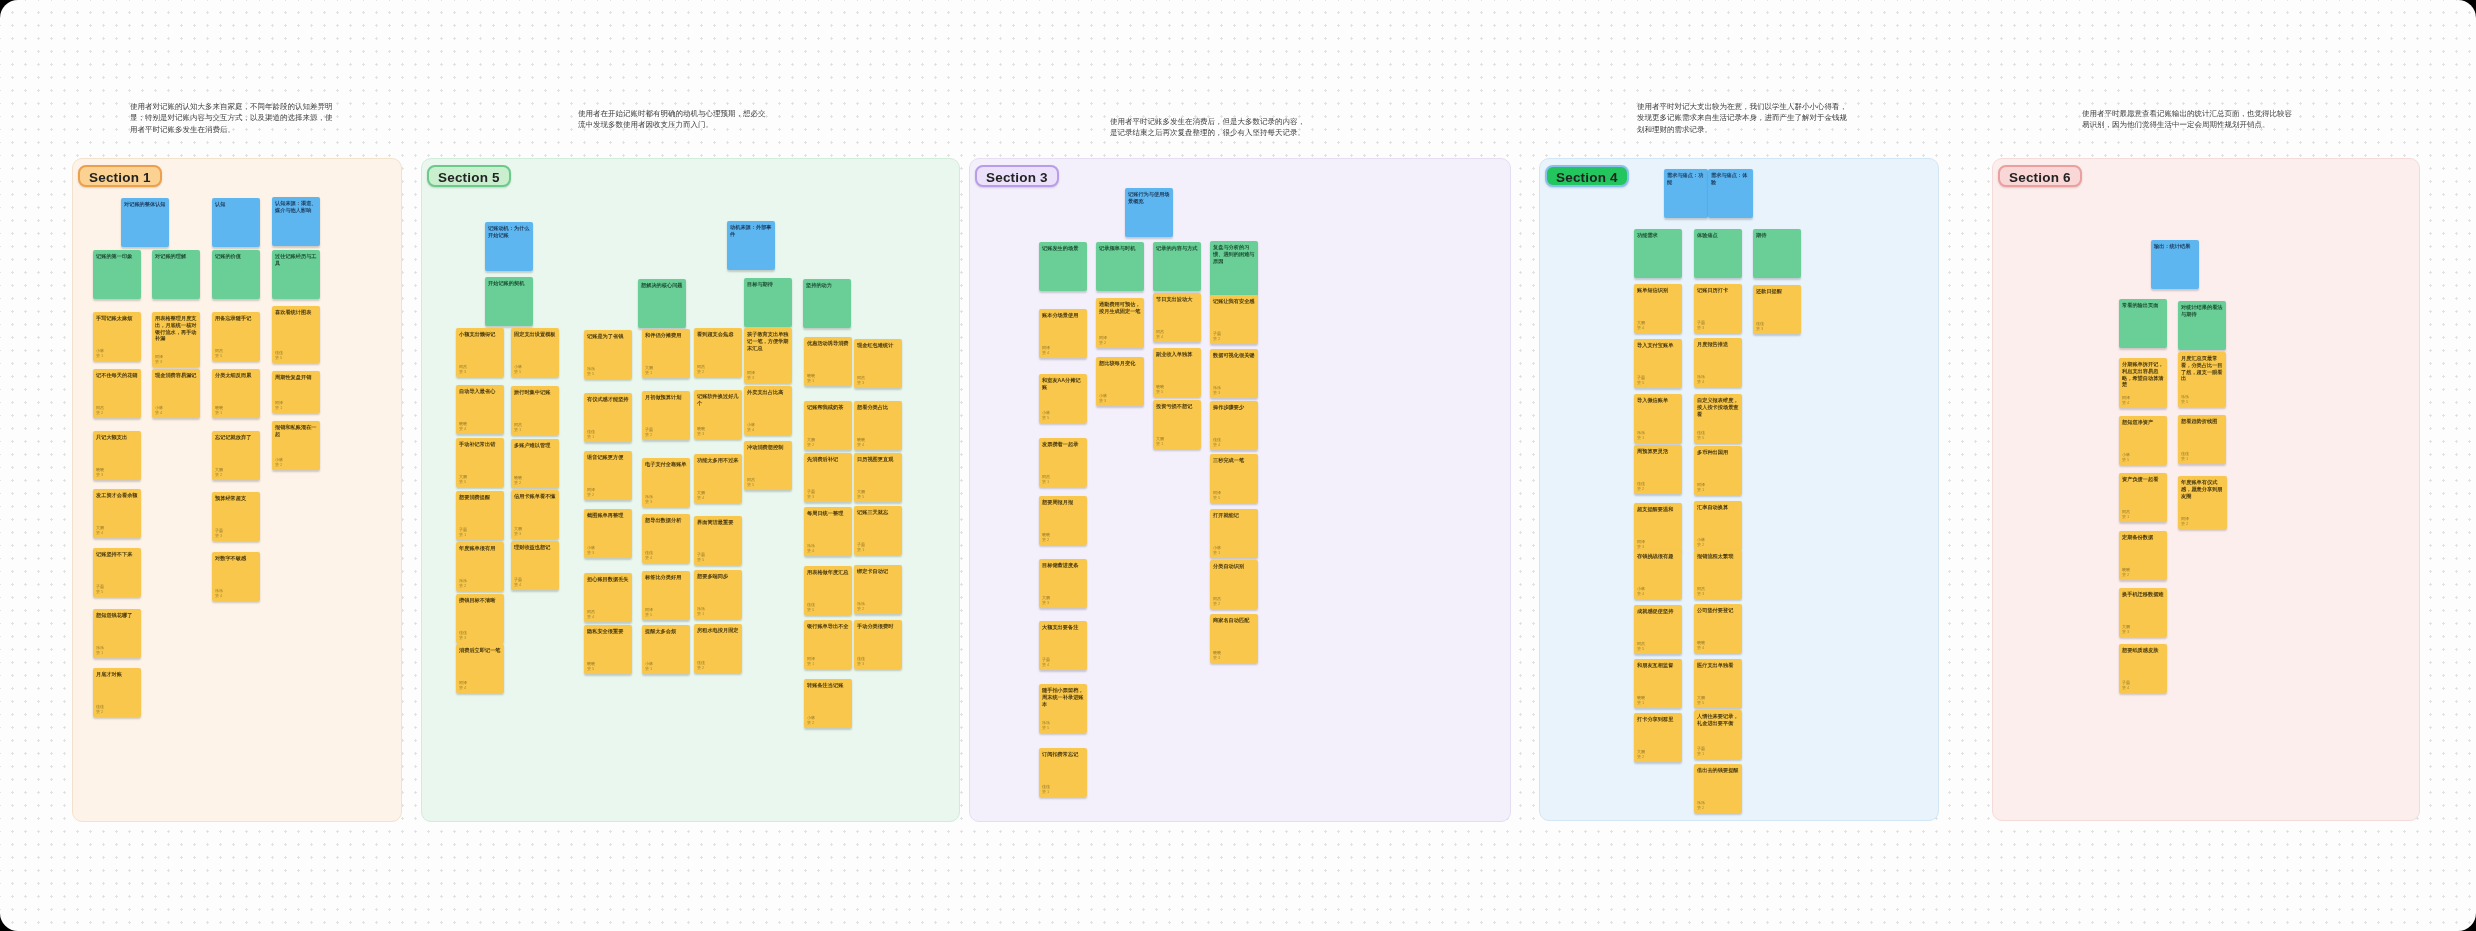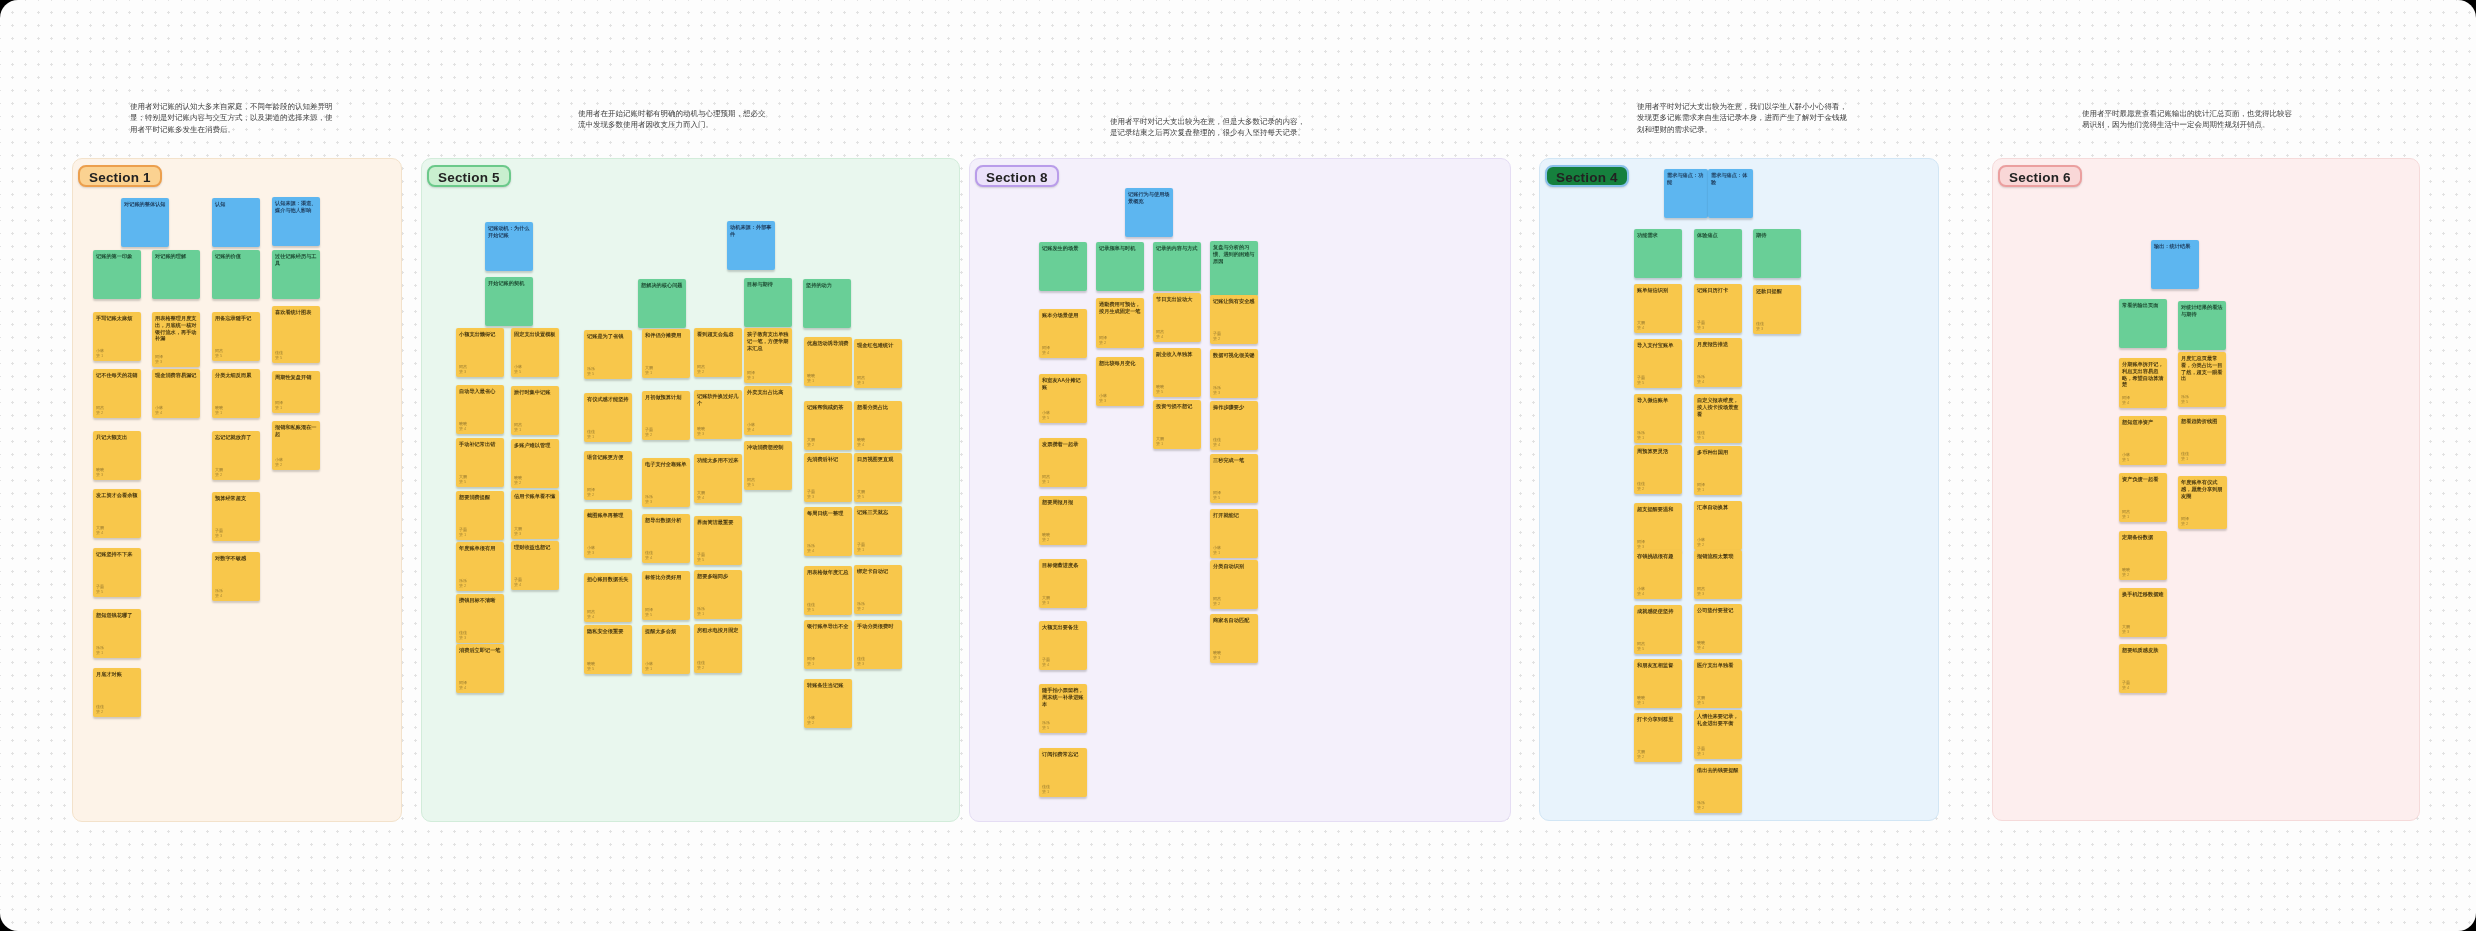--- a/index.html
+++ b/index.html
@@ -387,21 +387,21 @@
           <div class="m2">赞 2</div>
         </div>
         <div class="note" style="left: 432px; top: 461px; width: 48px; height: 49px; background: rgb(248, 199, 75);">
           <div class="ttl" style="color: rgb(74, 58, 16);">手动分类很费时</div>
           <div class="m1">佳佳</div>
           <div class="m2">赞 3</div>
         </div>
       </div>
       <div class="desc" style="left: 578px; top: 108px; width: 192px;">使用者在开始记账时都有明确的动机与心理预期，想必交流中发现多数使用者因收支压力而入门。</div>
       <div class="section" style="left: 969px; top: 158px; width: 542px; height: 664px; background: rgb(244, 240, 251); border-color: rgb(229, 221, 244);">
-        <div class="pill" style="background: rgb(235, 225, 250); border-color: rgb(185, 156, 234);">Section 8</div>
+        <div class="pill" style="background: rgb(235, 225, 250); border-color: rgb(185, 156, 234);">Section 3</div>
         <div class="note" style="left: 155px; top: 29px; width: 48px; height: 49px; background: rgb(93, 182, 240);">
           <div class="ttl" style="color: rgb(30, 60, 92);">记账行为与使用场景概览</div>
         </div>
         <div class="note" style="left: 69px; top: 83px; width: 48px; height: 49px; background: rgb(105, 207, 151);">
           <div class="ttl" style="color: rgb(30, 77, 51);">记账发生的场景</div>
         </div>
         <div class="note" style="left: 126px; top: 83px; width: 48px; height: 49px; background: rgb(105, 207, 151);">
           <div class="ttl" style="color: rgb(30, 77, 51);">记录频率与时机</div>
         </div>
         <div class="note" style="left: 183px; top: 83px; width: 48px; height: 49px; background: rgb(105, 207, 151);">
@@ -504,23 +504,23 @@
           <div class="ttl" style="color: rgb(74, 58, 16);">分类自动识别</div>
           <div class="m1">阿杰</div>
           <div class="m2">赞 2</div>
         </div>
         <div class="note" style="left: 240px; top: 455px; width: 48px; height: 49px; background: rgb(248, 199, 75);">
           <div class="ttl" style="color: rgb(74, 58, 16);">商家名自动匹配</div>
           <div class="m1">晓晓</div>
           <div class="m2">赞 3</div>
         </div>
       </div>
-      <div class="desc" style="left: 1110px; top: 116px; width: 196px;">使用者平时对记大支出较为在意，但是大多数记录的内容，是记录结束之后再次复盘整理的，很少有人坚持每天记录。</div>
+      <div class="desc" style="left: 1110px; top: 116px; width: 196px;">使用者平时记账多发生在消费后，但是大多数记录的内容，是记录结束之后再次复盘整理的，很少有人坚持每天记录。</div>
       <div class="section" style="left: 1539px; top: 158px; width: 400px; height: 663px; background: rgb(232, 243, 252); border-color: rgb(210, 230, 245);">
-        <div class="pill" style="background: #15803d; border-color: rgb(136, 192, 234);">Section 4</div>
+        <div class="pill" style="background: #22c55e; border-color: rgb(136, 192, 234);">Section 4</div>
         <div class="note" style="left: 124px; top: 10px; width: 44px; height: 49px; background: rgb(93, 182, 240);">
           <div class="ttl" style="color: rgb(30, 60, 92);">需求与痛点：功能</div>
         </div>
         <div class="note" style="left: 168px; top: 10px; width: 45px; height: 49px; background: rgb(93, 182, 240);">
           <div class="ttl" style="color: rgb(30, 60, 92);">需求与痛点：体验</div>
         </div>
         <div class="note" style="left: 94px; top: 70px; width: 48px; height: 49px; background: rgb(105, 207, 151);">
           <div class="ttl" style="color: rgb(30, 77, 51);">功能需求</div>
         </div>
         <div class="note" style="left: 154px; top: 70px; width: 48px; height: 49px; background: rgb(105, 207, 151);">

